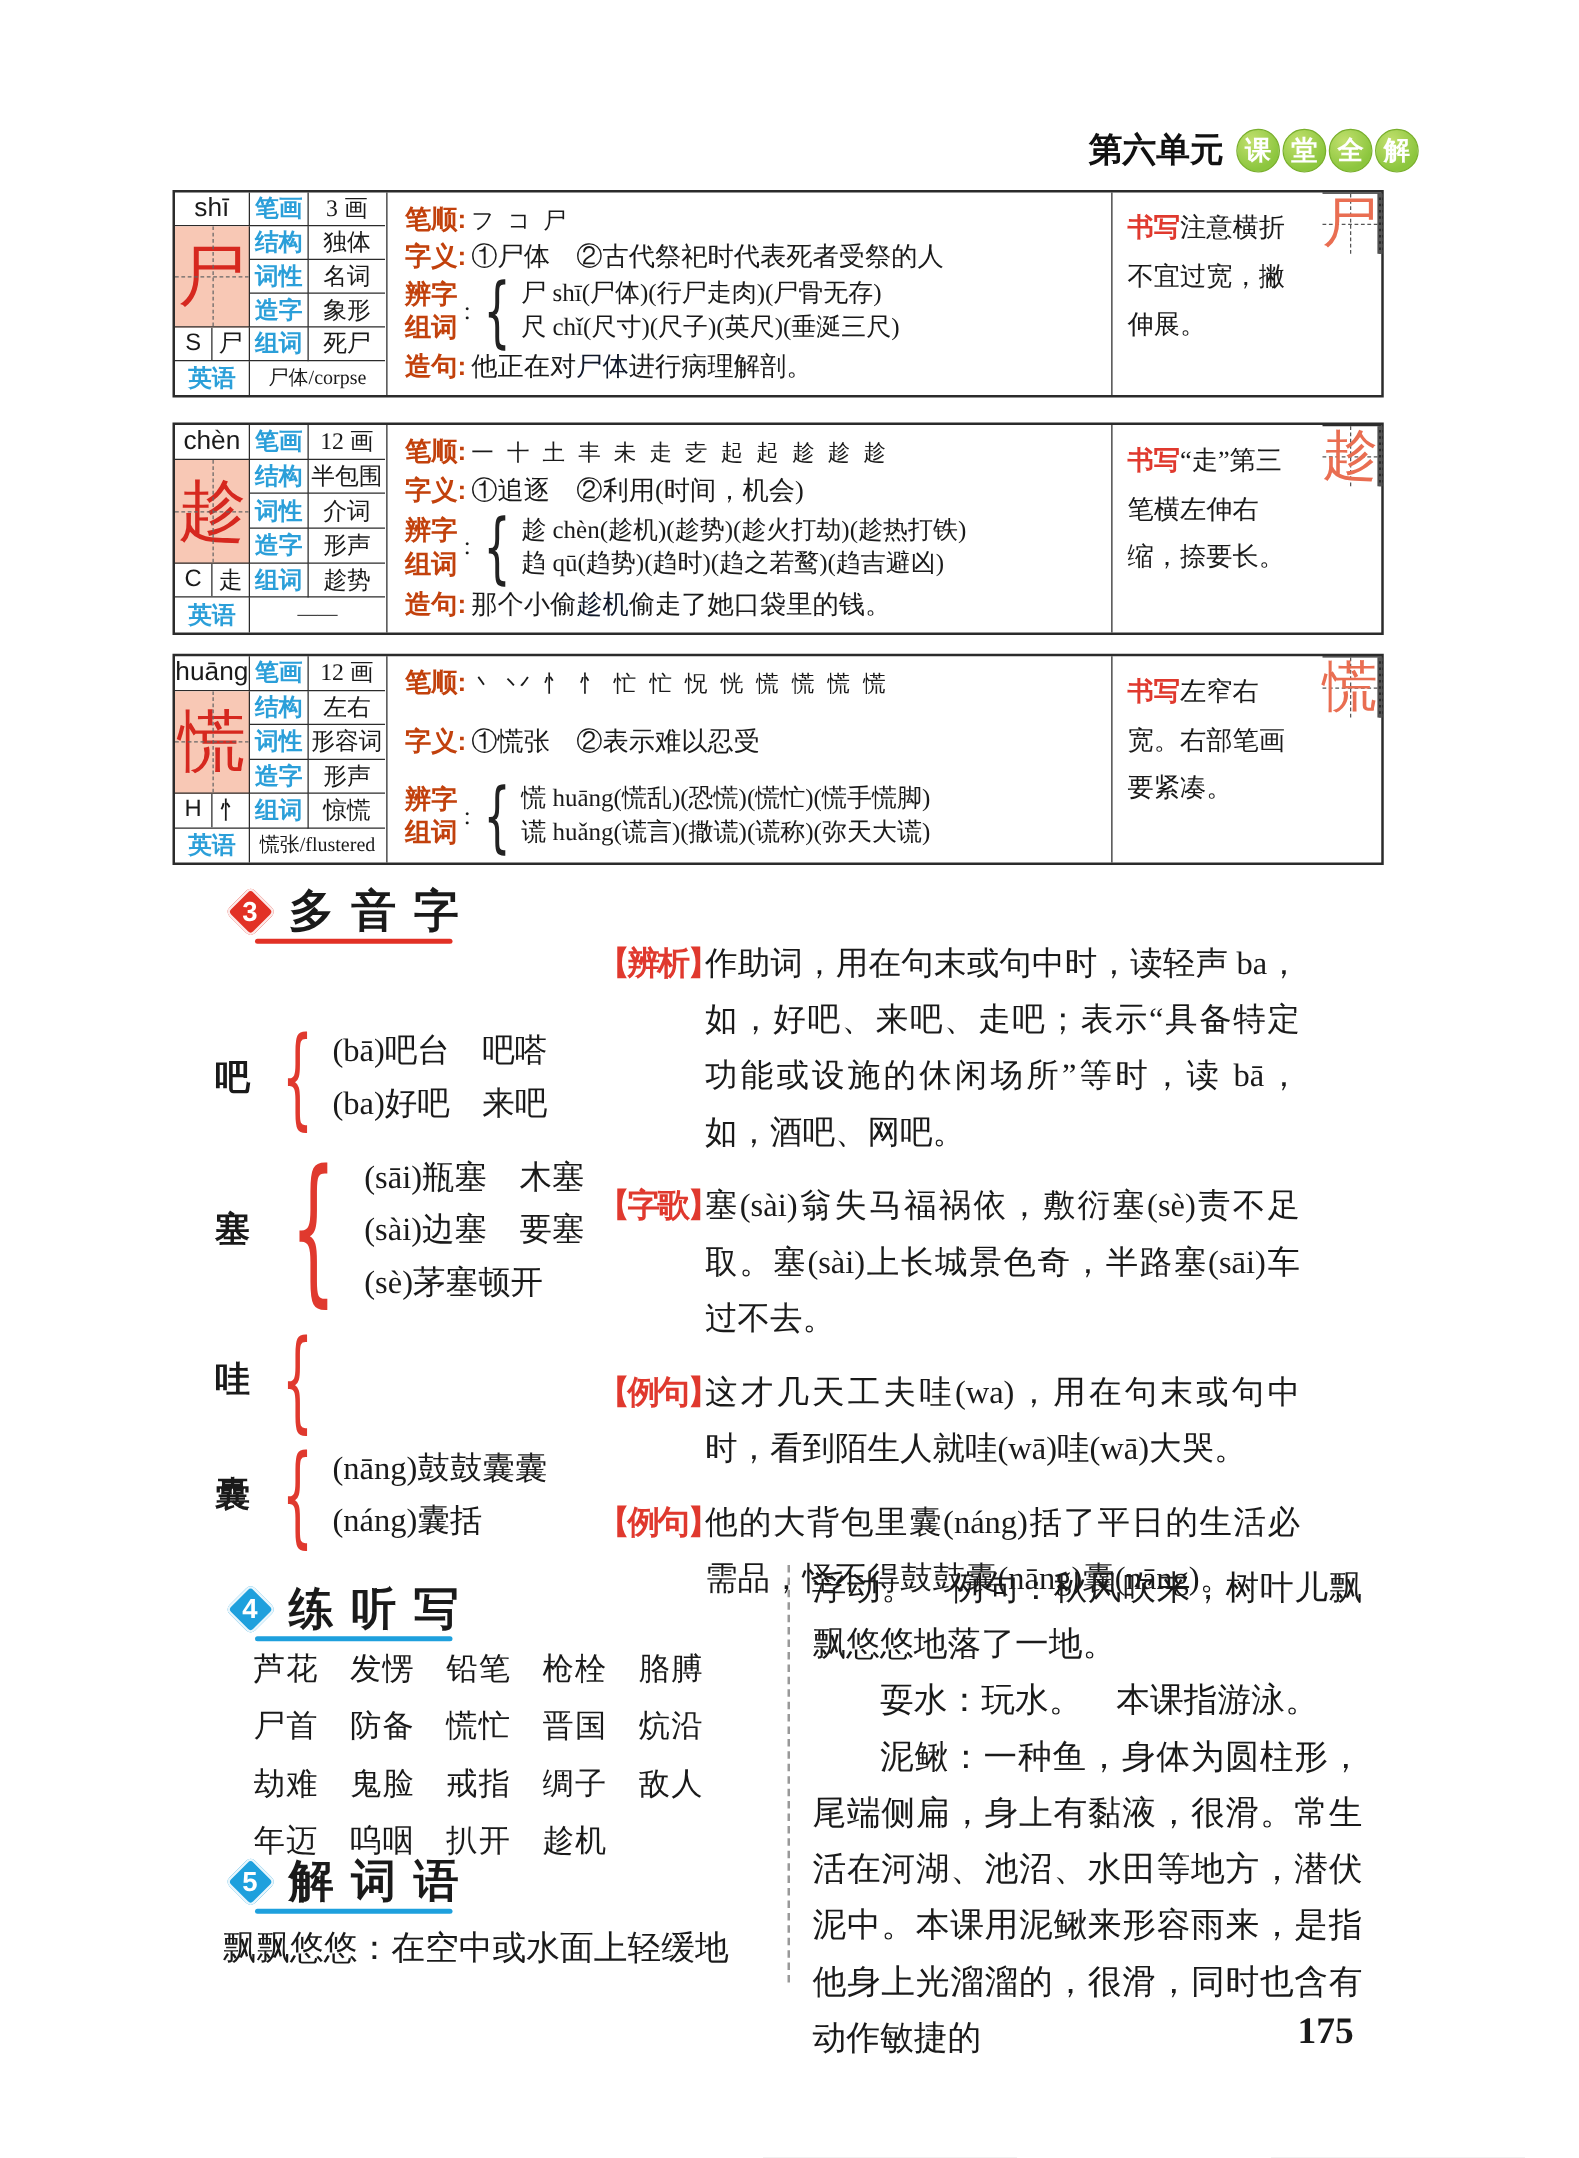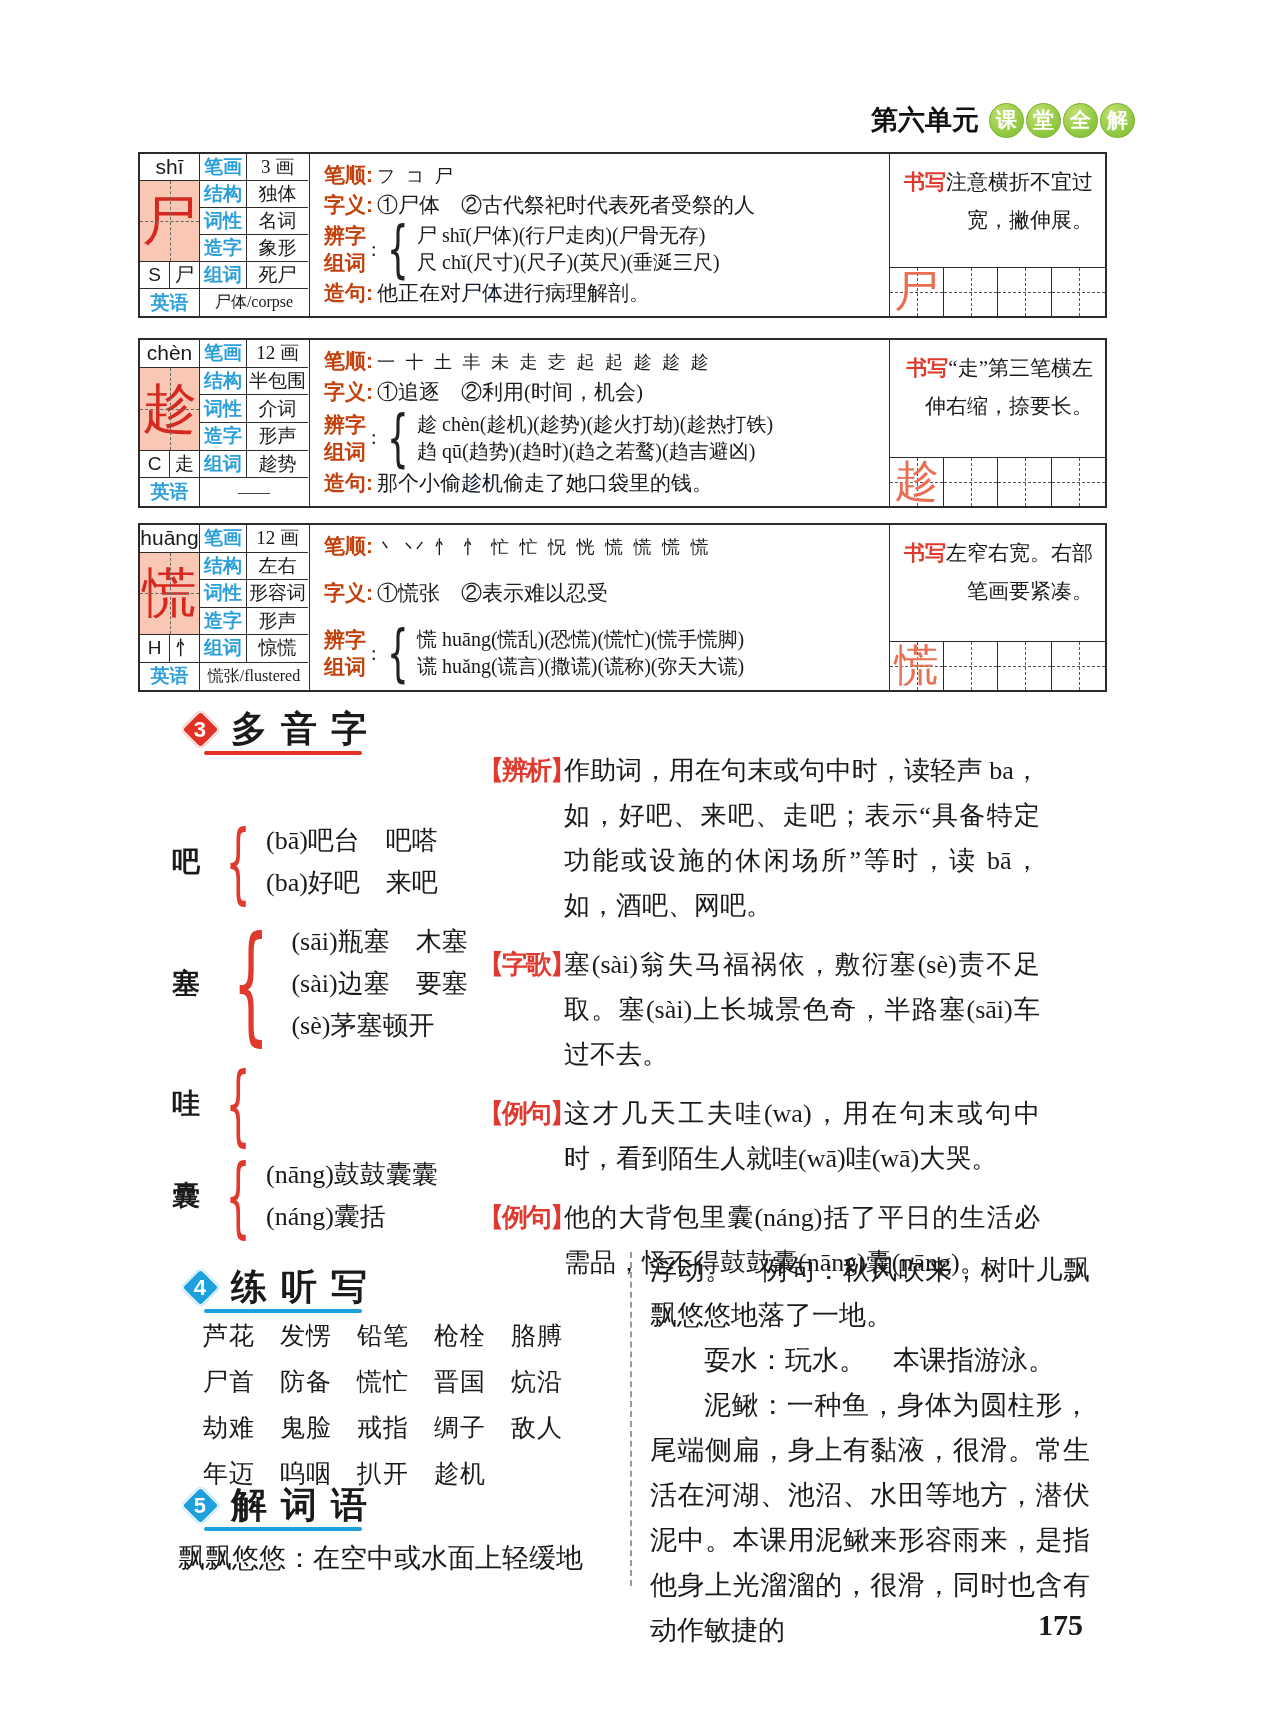--- a/index.html
+++ b/index.html
@@ -40,21 +40,21 @@
   .mline{font-size:21px;white-space:nowrap;}
   .strokes{font-size:18px;letter-spacing:3px;}
   .hl{color:#0f172a;}
   .bzgroup{display:flex;align-items:center;}
   .bzlabels{display:flex;flex-direction:column;justify-content:space-around;line-height:27px;}
   .bzcolon{font-size:20px;margin:0 1px;}
   .brace2{font-size:62px;font-weight:400;transform:scaleX(.55);transform-origin:center;color:#222;
           font-family:"DejaVu Sans",sans-serif;line-height:56px;}
   .bzlines div{font-size:20px;line-height:27px;white-space:nowrap;}
 
-  .t-right{width:216px;flex:0 0 216px;border-left:1.6px solid #2b2b2b;display:flex;flex-direction:column;box-sizing:border-box;text-align:right;}
+  .t-right{width:216px;flex:0 0 216px;border-left:1.6px solid #2b2b2b;display:flex;box-sizing:border-box;}
   .sxnote{flex:1;padding:9px 12px;font-size:21px;line-height:38px;}
   .sxlab{color:#e0392e;font-weight:700;font-family:"Liberation Sans","DejaVu Sans",sans-serif;}
   .gridstrip{height:48px;border-top:1.6px solid #2b2b2b;display:flex;}
   .gcell{flex:1;position:relative;border-right:1.3px solid #2b2b2b;display:flex;align-items:center;justify-content:center;}
   .gcell:last-child{border-right:none;}
   .gcell::before{content:"";position:absolute;top:0;bottom:0;left:50%;border-left:1.3px dashed #555;}
   .gcell::after{content:"";position:absolute;left:0;right:0;top:50%;border-top:1.3px dashed #555;}
   .gchar{position:relative;z-index:2;color:#e96e52;font-size:44px;line-height:44px;}
 
   

